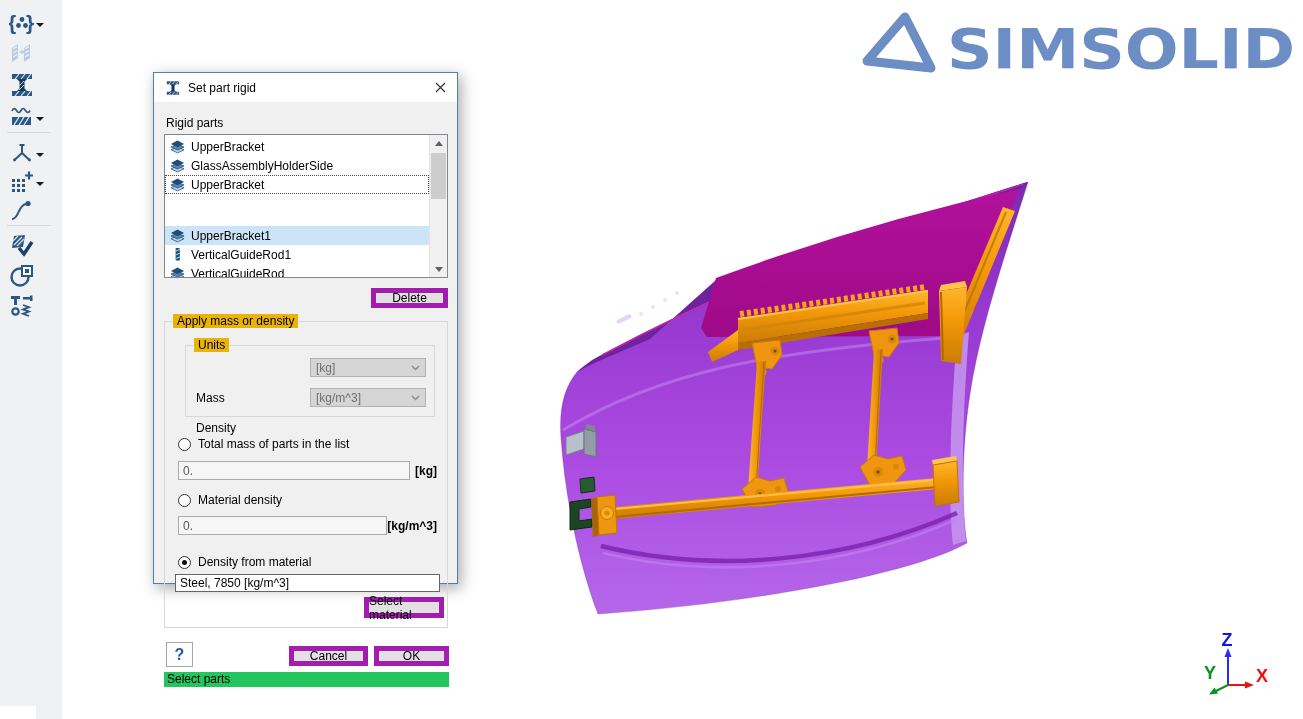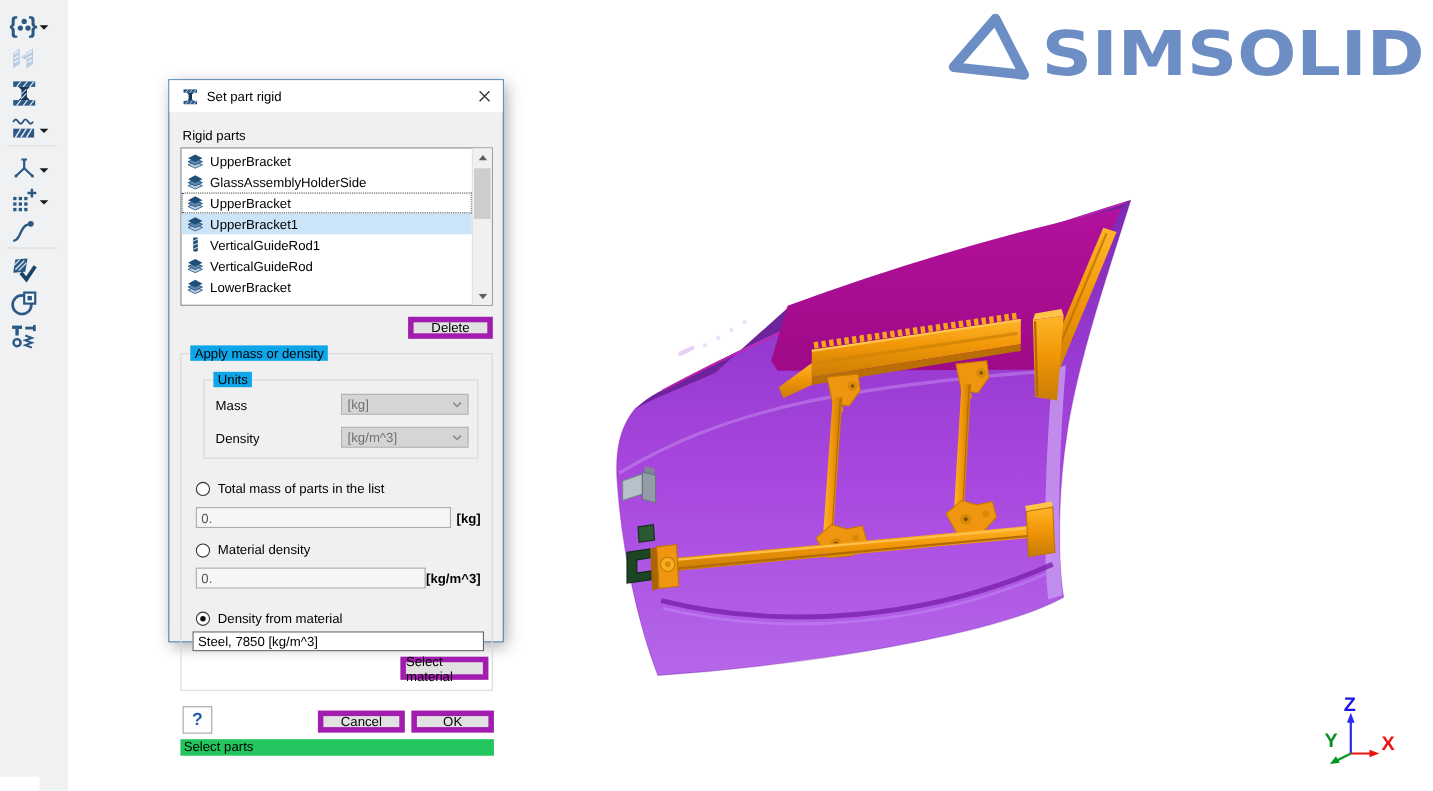--- a/index.html
+++ b/index.html
@@ -25,34 +25,34 @@
   .closebtn { width:34px; height:29px; display:flex; align-items:center; justify-content:center; cursor:pointer; }
   .dlg-label { position:absolute; left:12px; font-size:12px; }
 
   .plist { position:absolute; left:10px; top:61px; width:284px; height:144px; background:#fff;
     border:1px solid #828790; box-sizing:border-box; display:flex; }
   .rows { flex:1; padding-top:2px; overflow:hidden; }
   .li { height:19px; display:flex; align-items:center; padding-left:5px; gap:6px; cursor:pointer; }
   .li .ic { width:15px; height:15px; flex:0 0 15px; }
   .li .ic svg { width:15px; height:15px; display:block; }
   .li .txt { white-space:nowrap; font-size:12px; }
-  .li.selected { background:#cce4f7; }
+  .li.selected { background:#cce4f7;margin-top:32px; }
   .li.focused { outline:1px dotted #4a4a4a; outline-offset:-1px; }
   .sbar { width:17px; background:#f0f0f0; border-left:1px solid #e3e3e3; display:flex; flex-direction:column; }
   .sarrow { height:16px; display:flex; align-items:center; justify-content:center; background:#f0f0f0; cursor:pointer; }
   .strack { flex:1; position:relative; }
   .sthumb { position:absolute; left:1px; right:1px; top:2px; height:46px; background:#cdcdcd; cursor:pointer; }
 
   .btn { position:absolute; background:#e1e1e1; border:5px solid #a21caf; box-sizing:border-box;
     display:flex; align-items:center; justify-content:center; font-size:12px; cursor:pointer; }
 
   .groupbox { position:absolute; border:1px solid #d8d8d8; box-sizing:border-box; }
-  .groupbox > .glabel { position:absolute; top:-8px; left:8px; background:#0ea5e9; padding:0 4px; font-size:12px; }
-
-  .flabel { position:absolute; font-size:12px; }
+  .groupbox > .glabel { position:absolute; top:-8px; left:8px; background:#eab308; padding:0 4px; font-size:12px; }
+
+  .flabel { position:absolute; font-size:12px;margin-top:29px; }
   .combo { position:absolute; background:#d5d5d5; border:1px solid #b3b3b3; box-sizing:border-box;
     color:#707070; font-size:12px; display:flex; align-items:center; padding:0 5px; cursor:default; }
   .combo .cval { flex:1; }
 
   .radiorow { position:absolute; display:flex; align-items:center; gap:7px; cursor:pointer; }
   .radio { width:13px; height:13px; border-radius:50%; border:1px solid #333; background:#fff; box-sizing:border-box; }
   .radio.on { position:relative; }
   .radio.on::after { content:""; position:absolute; left:3px; top:3px; width:5px; height:5px; border-radius:50%; background:#111; }
 
   .tbox { position:absolute; background:#f6f6f6; border:1px solid #ababab; box-sizing:border-box;

